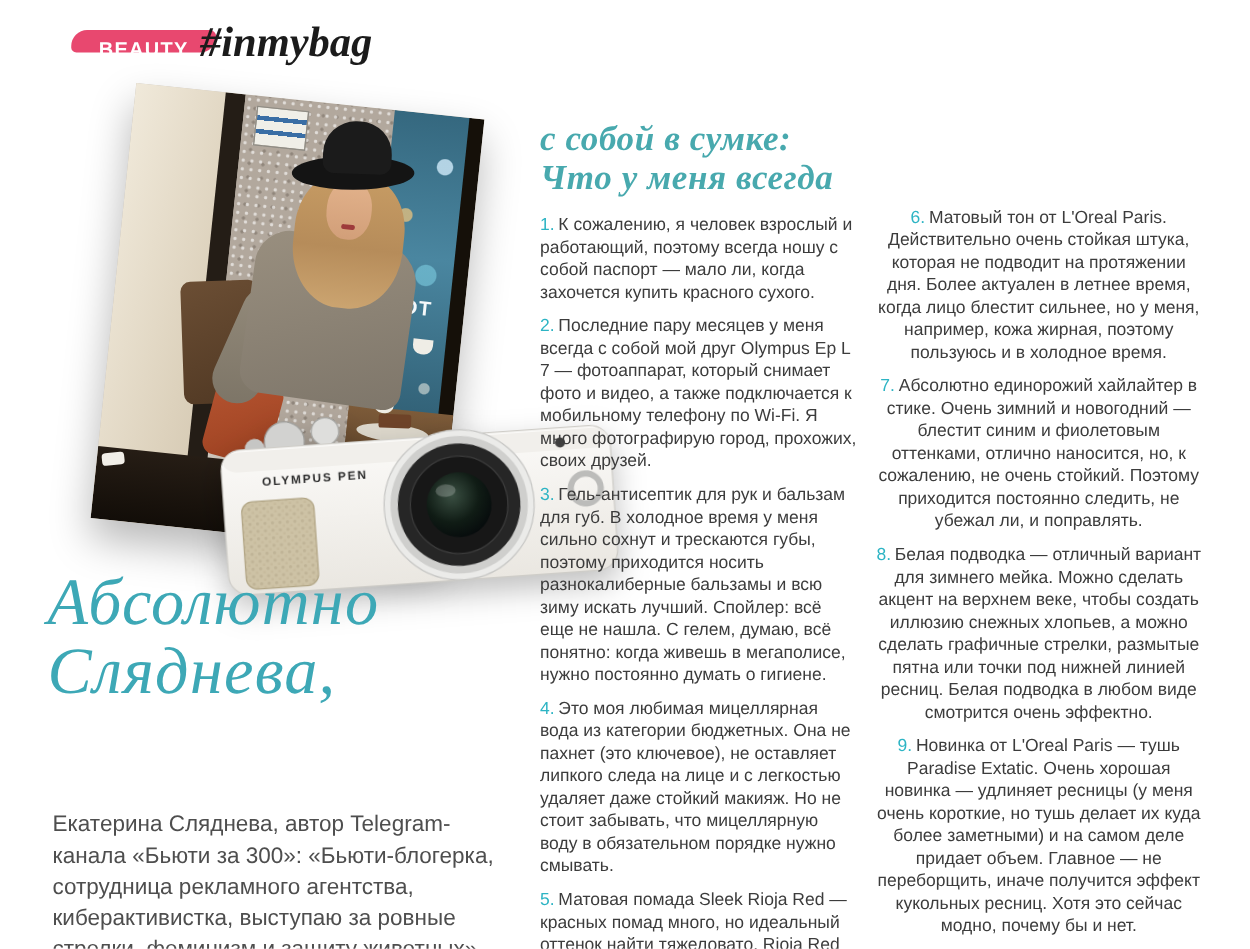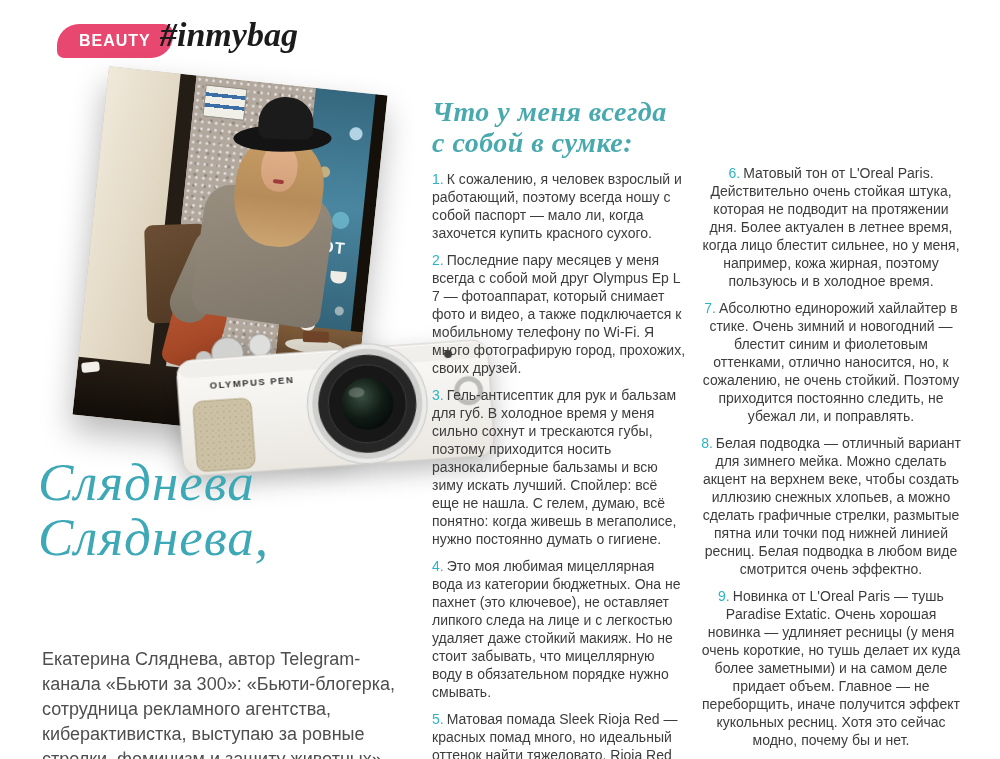--- a/index.html
+++ b/index.html
@@ -1,21 +1,21 @@
 <!DOCTYPE html>
 <html><head>
 <meta charset="utf-8">
 <style>
   html,body{margin:0;padding:0;}
   body{
     width:1000px;height:759px;background:#ffffff;position:relative;overflow:hidden;
     font-family:"Liberation Sans", sans-serif;color:#3c3c3c;
   }
   .badge{
-    position:absolute;left:57px;top:24px;height:34px;line-height:34px;
+    position:absolute;left:57px;top:24px;height:18px;line-height:34px;
     background:#e8486f;color:#fff;font-weight:bold;font-size:16px;letter-spacing:1px;
     padding:0 22px;border-radius:22px 9px 22px 7px;
   }
   .hashtag{
     position:absolute;left:160px;top:16px;
     font-family:Liberation Serif, serif;font-style:italic;font-weight:bold;
     font-size:34px;color:#1b1b1b;
   }
   
   .photo{
@@ -152,30 +152,30 @@
       <circle cx="200" cy="106" r="39" fill="#171717" stroke="#3c3c3c"></circle>
       <circle cx="200" cy="106" r="26" fill="url(#glass)"></circle>
       <ellipse cx="190" cy="94" rx="8" ry="5" fill="rgba(255,255,255,.22)"></ellipse>
 
       <circle cx="302" cy="100" r="12" fill="none" stroke="#bcbcba" stroke-width="5"></circle>
       <circle cx="284" cy="62" r="4" fill="#3f3f3f"></circle>
     </svg>
   </div>
 
   <div class="name">
-    <div class="n1">Сляднева</div>
+    <div class="n1">Абсолютно</div>
     <div class="n1">Сляднева,</div>
   </div>
 
   <p class="bio">Екатерина Сляднева, автор Telegram-канала «Бьюти за 300»: «Бьюти-блогерка, сотрудница рекламного агентства, киберактивистка, выступаю за ровные стрелки, феминизм и защиту животных».</p>
 
   <div class="col col-mid">
     <h2 class="script">
+      <span style="display:block">с собой в сумке:</span>
       <span style="display:block">Что у меня всегда</span>
-      <span style="display:block">с собой в сумке:</span>
     </h2>
     <p class="item"><span class="num">1.</span><span>К сожалению, я человек взрослый и работающий, поэтому всегда ношу с собой паспорт — мало ли, когда захочется купить красного сухого.</span></p>
     <p class="item"><span class="num">2.</span><span>Последние пару месяцев у меня всегда с собой мой друг Olympus Ep L 7 — фотоаппарат, который снимает фото и видео, а также подключается к мобильному телефону по Wi-Fi. Я много фотографирую город, прохожих, своих друзей.</span></p>
     <p class="item"><span class="num">3.</span><span>Гель-антисептик для рук и бальзам для губ. В холодное время у меня сильно сохнут и трескаются губы, поэтому приходится носить разнокалиберные бальзамы и всю зиму искать лучший. Спойлер: всё еще не нашла. С гелем, думаю, всё понятно: когда живешь в мегаполисе, нужно постоянно думать о гигиене.</span></p>
     <p class="item"><span class="num">4.</span><span>Это моя любимая мицеллярная вода из категории бюджетных. Она не пахнет (это ключевое), не оставляет липкого следа на лице и с легкостью удаляет даже стойкий макияж. Но не стоит забывать, что мицеллярную воду в обязательном порядке нужно смывать.</span></p>
     <p class="item"><span class="num">5.</span><span>Матовая помада Sleek Rioja Red — красных помад много, но идеальный оттенок найти тяжеловато. Rioja Red — мой фаворит среди красных матовых, она очень яркая и уходит в коралловый.</span></p>
   </div>
 
   <div class="col col-right">
     <p class="item"><span class="num">6.</span><span>Матовый тон от L'Oreal Paris. Действительно очень стойкая штука, которая не подводит на протяжении дня. Более актуален в летнее время, когда лицо блестит сильнее, но у меня, например, кожа жирная, поэтому пользуюсь и в холодное время.</span></p>

